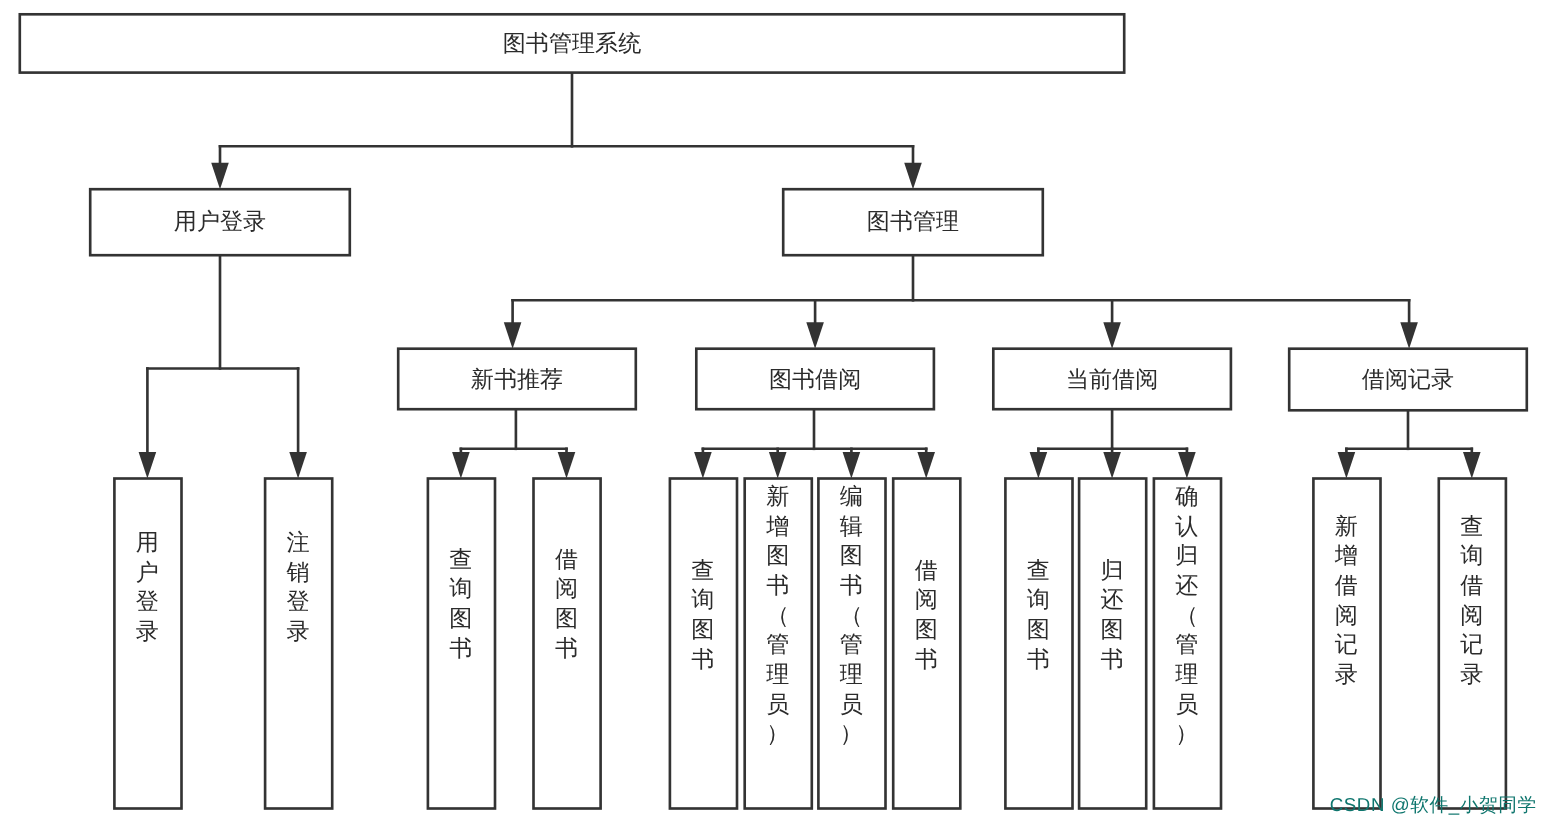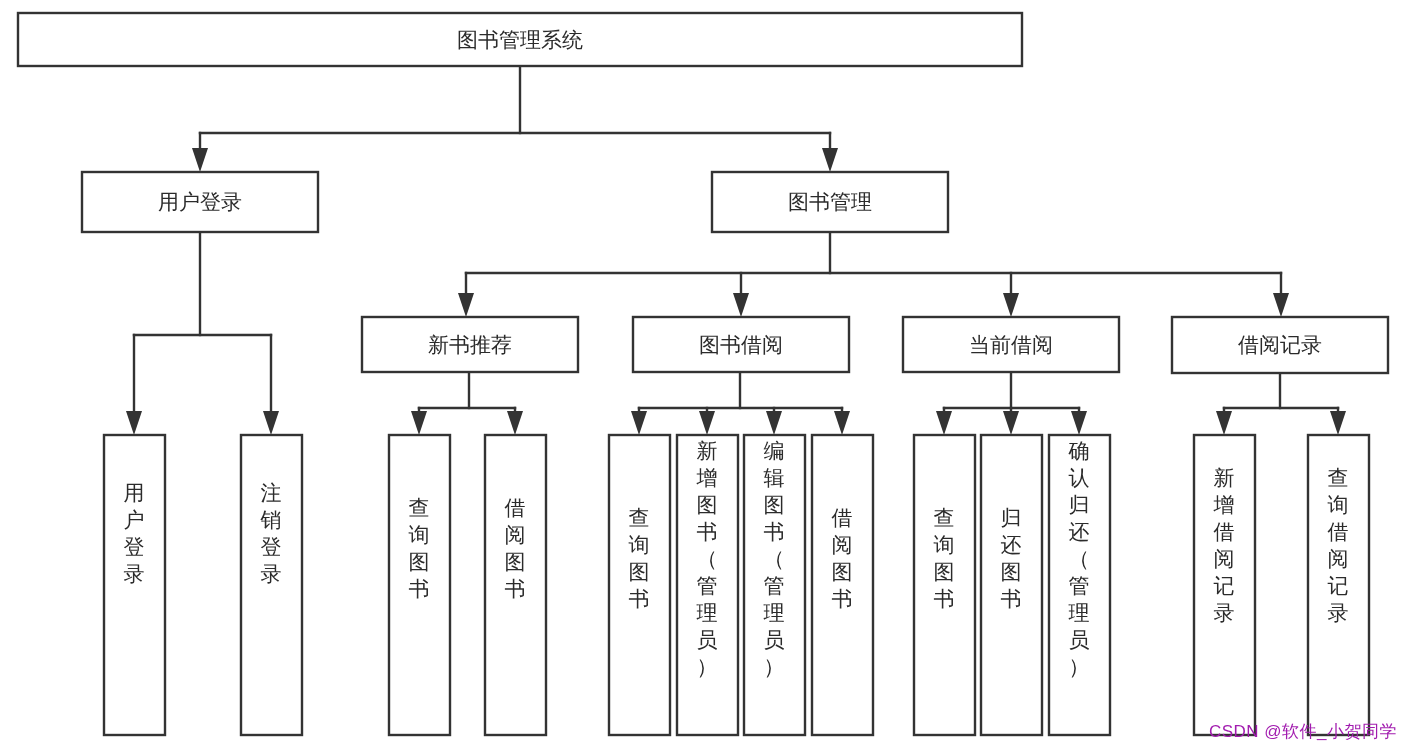--- a/index.html
+++ b/index.html
@@ -55,21 +55,21 @@
     font-size: 21px;
     fill: #2b2b2b;
     text-anchor: middle;
   }
   .watermark-text {
     position: absolute;
     right: 8px;
     bottom: 4px;
     font-family: "Liberation Sans", sans-serif;
     font-size: 17px;
-    color: #a21caf;
+    color: #0f766e;
     letter-spacing: 0.5px;
     white-space: nowrap;
     pointer-events: none;
   }
 </style>
 </head>
 <body>
 
 <div id="diagram-root">
 

